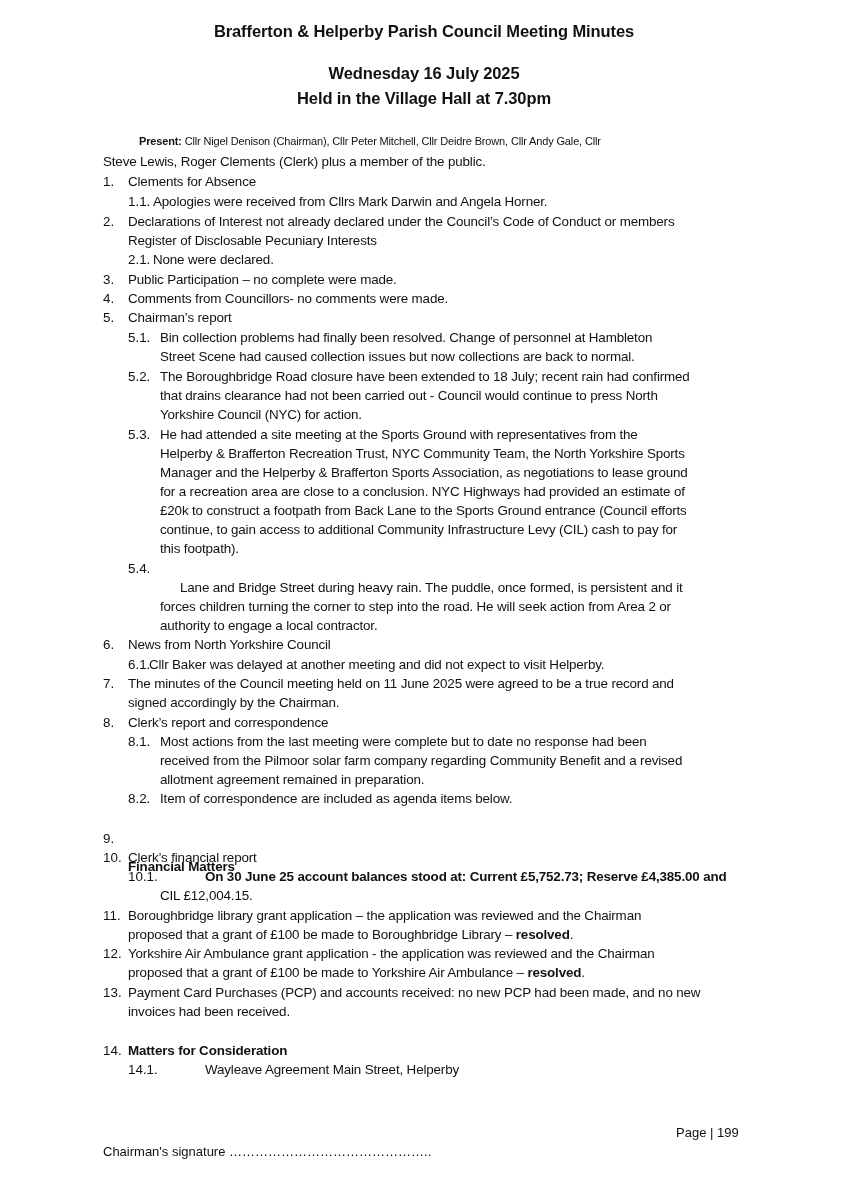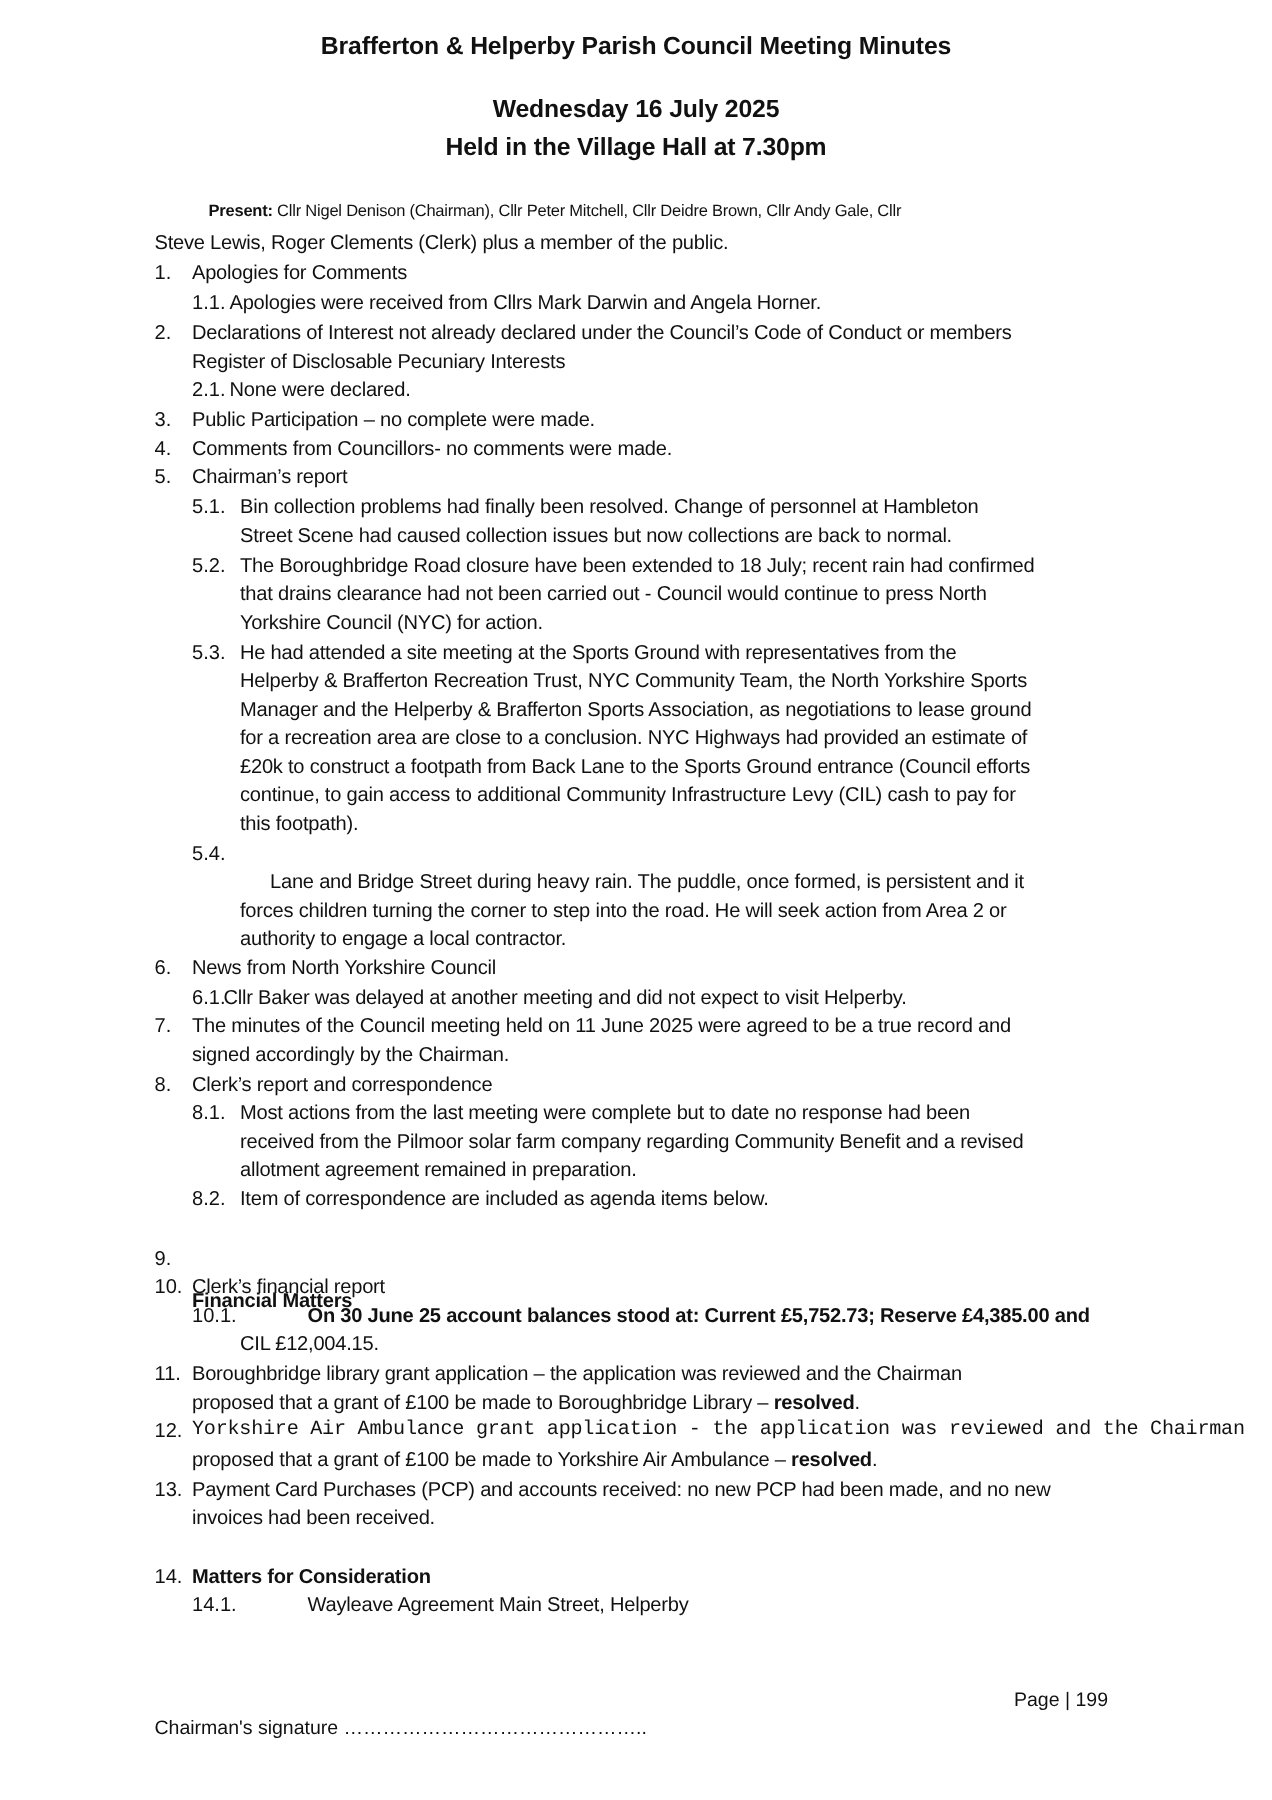--- a/index.html
+++ b/index.html
@@ -18,21 +18,21 @@
 <div class="page">
 
   <div class="title" style="top:22px;">Brafferton &amp; Helperby Parish Council Meeting Minutes</div>
   <div class="title" style="top:64px;">Wednesday 16 July 2025</div>
   <div class="title" style="top:89px;">Held in the Village Hall at 7.30pm</div>
 
   <div class="ln" style="left:103px; top:132px; font-size:11px;margin-left:36px;"><b>Present:</b><span> Cllr Nigel Denison (Chairman), Cllr Peter Mitchell, Cllr Deidre Brown, Cllr Andy Gale, Cllr</span></div>
   <div class="ln" style="left:103px; top:152px;">Steve Lewis, Roger Clements (Clerk) plus a member of the public.</div>
 
   <div class="num" style="left:103px; top:172px;">1.</div>
-  <div class="ln" style="left:128px; top:172px;">Apologies for Comments</div>
+  <div class="ln" style="left:128px; top:172px;">Clements for Absence</div>
   <div class="num" style="left:128px; top:192px;">1.1.</div>
   <div class="ln" style="left:153px; top:192px;">Apologies were received from Cllrs Mark Darwin and Angela Horner.</div>
 
   <div class="num" style="left:103px; top:212px;">2.</div>
   <div class="ln" style="left:128px; top:212px;">Declarations of Interest not already declared under the Council’s Code of Conduct or members</div>
   <div class="ln" style="left:128px; top:231px;">Register of Disclosable Pecuniary Interests</div>
   <div class="num" style="left:128px; top:250px;">2.1.</div>
   <div class="ln" style="left:153px; top:250px;">None were declared.</div>
 
   <div class="num" style="left:103px; top:270px;">3.</div>
@@ -90,21 +90,21 @@
   <div class="ln" style="left:128px; top:848px;">Clerk’s financial report</div>
   <div class="num" style="left:128px; top:867px;">10.1.</div>
   <div class="ln" style="left:205px; top:867px;font-weight:bold;">On 30 June 25 account balances stood at: Current £5,752.73; Reserve £4,385.00 and</div>
   <div class="ln" style="left:160px; top:886px;">CIL £12,004.15.</div>
 
   <div class="num" style="left:103px; top:906px;">11.</div>
   <div class="ln" style="left:128px; top:906px;">Boroughbridge library grant application – the application was reviewed and the Chairman</div>
   <div class="ln" style="left:128px; top:925px;"><span>proposed that a grant of £100 be made to Boroughbridge Library – </span><b>resolved</b><span>.</span></div>
 
   <div class="num" style="left:103px; top:944px;">12.</div>
-  <div class="ln" style="left:128px; top:944px;font-family:Liberation Mono, monospace;">Yorkshire Air Ambulance grant application - the application was reviewed and the Chairman</div>
+  <div class="ln" style="left:128px; top:944px;">Yorkshire Air Ambulance grant application - the application was reviewed and the Chairman</div>
   <div class="ln" style="left:128px; top:963px;"><span>proposed that a grant of £100 be made to Yorkshire Air Ambulance – </span><b>resolved</b><span>.</span></div>
 
   <div class="num" style="left:103px; top:983px;">13.</div>
   <div class="ln" style="left:128px; top:983px;">Payment Card Purchases (PCP) and accounts received: no new PCP had been made, and no new</div>
   <div class="ln" style="left:128px; top:1002px;">invoices had been received.</div>
 
   <div class="num" style="left:103px; top:1041px;">14.</div>
   <div class="ln" style="left:128px; top:1041px; font-weight:bold;">Matters for Consideration</div>
   <div class="num" style="left:128px; top:1060px;">14.1.</div>
   <div class="ln" style="left:205px; top:1060px;">Wayleave Agreement Main Street, Helperby</div>

